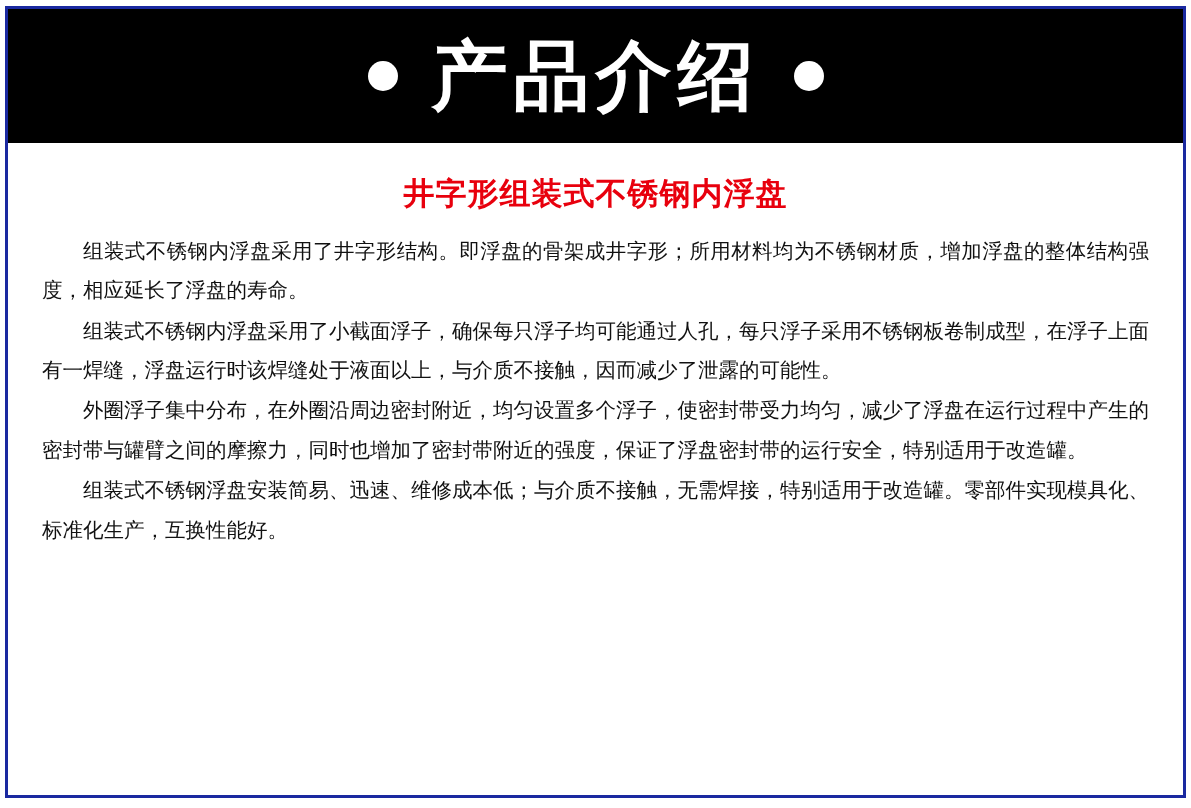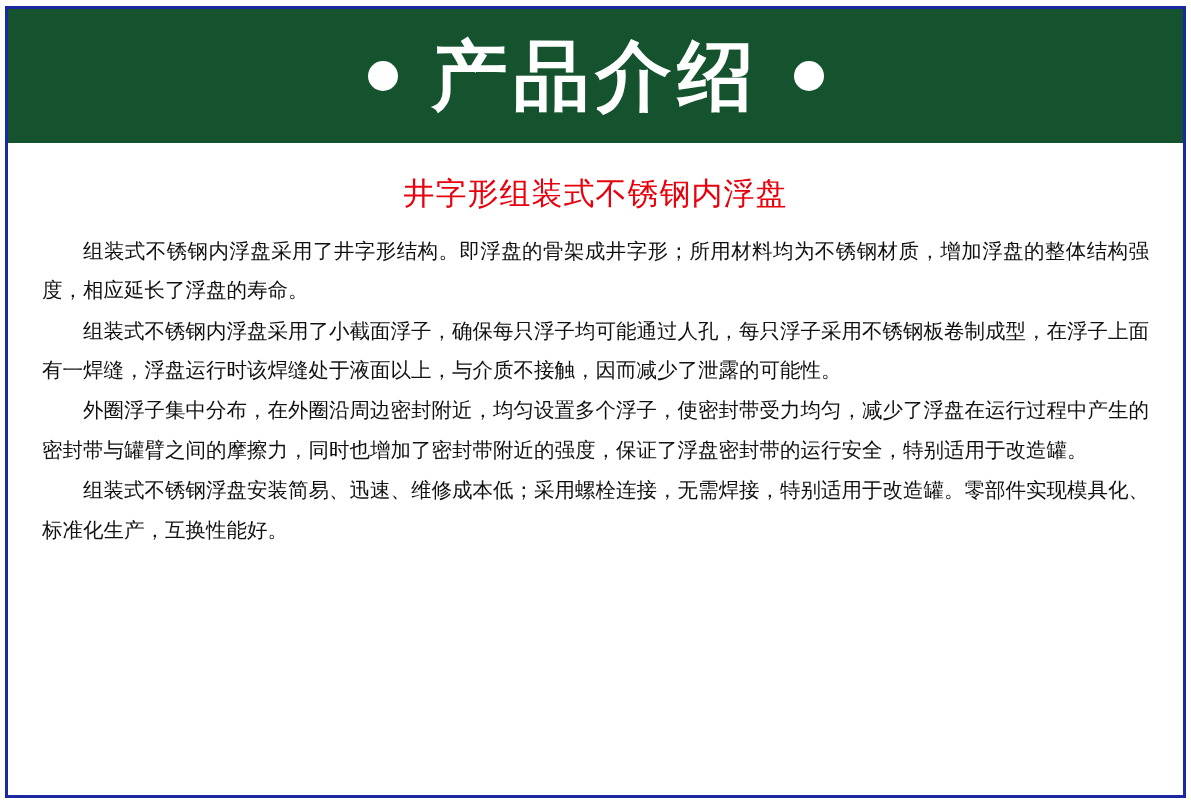--- a/index.html
+++ b/index.html
@@ -26,21 +26,21 @@
     top: 6px;
     width: 1181px;
     height: 792px;
     border: 3px solid #1a29a0;
     box-sizing: border-box;
     background: #ffffff;
     display: flex;
     flex-direction: column;
   }
   .banner {
-    background: #14532d;
+    background: #000000;
     height: 134px;
     flex: 0 0 134px;
     display: flex;
     align-items: center;
     justify-content: center;
     gap: 34px;
   }
   .banner-dot {
     width: 30px;
     height: 30px;
@@ -60,21 +60,21 @@
   .content {
     flex: 1 1 auto;
     padding: 26px 34px 10px 34px;
     box-sizing: border-box;
     background: #ffffff;
   }
   .section-title {
     text-align: center;
     color: #e8000d;
     font-size: 31px;
-    font-weight: normal;
+    font-weight: bold;
     letter-spacing: 1px;
     margin: 4px 0 18px 0;
     font-family: "DejaVu Sans", "Liberation Sans", sans-serif;
   }
   .para {
     font-size: 20.5px;
     color: #111111;
     line-height: 1.92;
     text-align: justify;
     text-justify: inter-ideograph;
@@ -94,17 +94,17 @@
       <span class="banner-title">产品介绍</span>
       <span class="banner-dot"></span>
     </div>
 
     <div class="content">
       <div class="section-title">井字形组装式不锈钢内浮盘</div>
 
       <p class="para">组装式不锈钢内浮盘采用了井字形结构。即浮盘的骨架成井字形；所用材料均为不锈钢材质，增加浮盘的整体结构强度，相应延长了浮盘的寿命。</p>
       <p class="para">组装式不锈钢内浮盘采用了小截面浮子，确保每只浮子均可能通过人孔，每只浮子采用不锈钢板卷制成型，在浮子上面有一焊缝，浮盘运行时该焊缝处于液面以上，与介质不接触，因而减少了泄露的可能性。</p>
       <p class="para">外圈浮子集中分布，在外圈沿周边密封附近，均匀设置多个浮子，使密封带受力均匀，减少了浮盘在运行过程中产生的密封带与罐臂之间的摩擦力，同时也增加了密封带附近的强度，保证了浮盘密封带的运行安全，特别适用于改造罐。</p>
-      <p class="para">组装式不锈钢浮盘安装简易、迅速、维修成本低；采用螺栓连接，无需焊接，特别适用于改造罐。零部件实现模具化、标准化生产，互换性能好。</p>
+      <p class="para">组装式不锈钢浮盘安装简易、迅速、维修成本低；与介质不接触，无需焊接，特别适用于改造罐。零部件实现模具化、标准化生产，互换性能好。</p>
     </div>
 
   </div>
 </div>
 
 </body></html>

